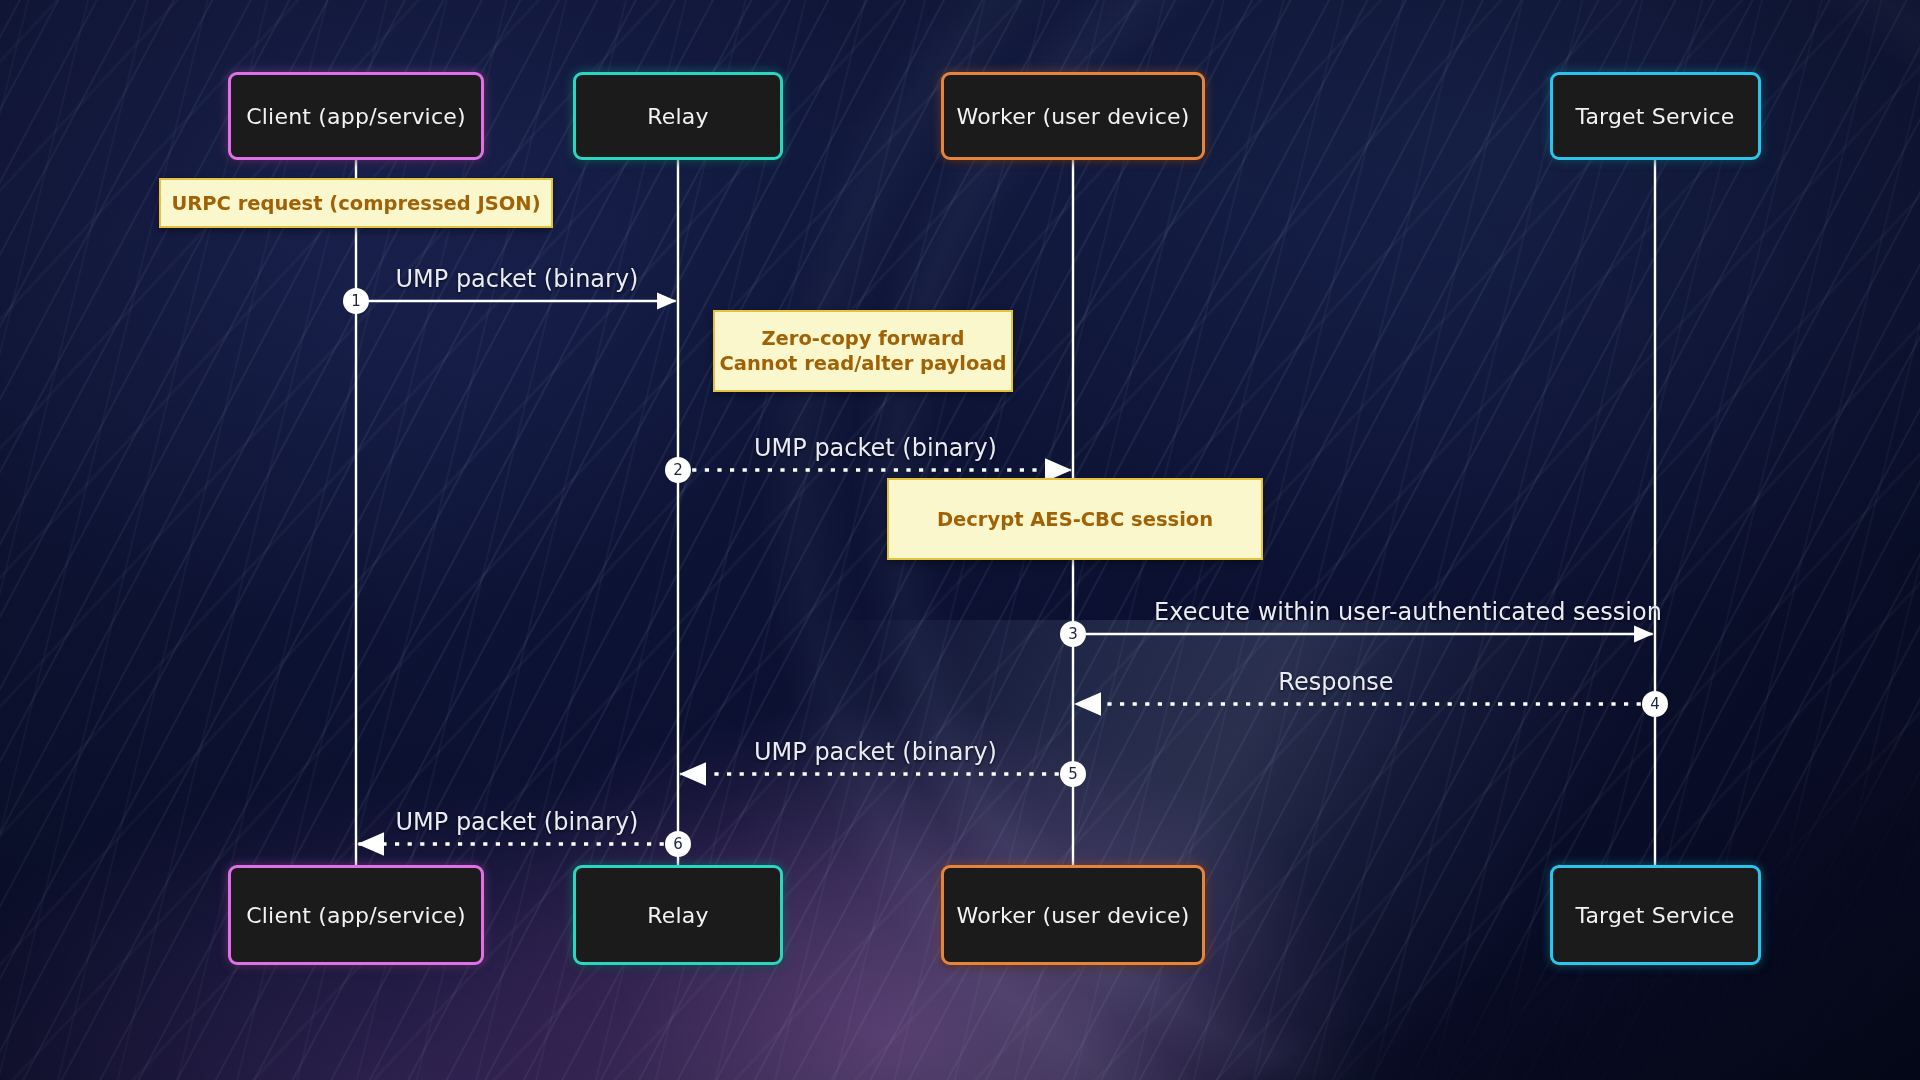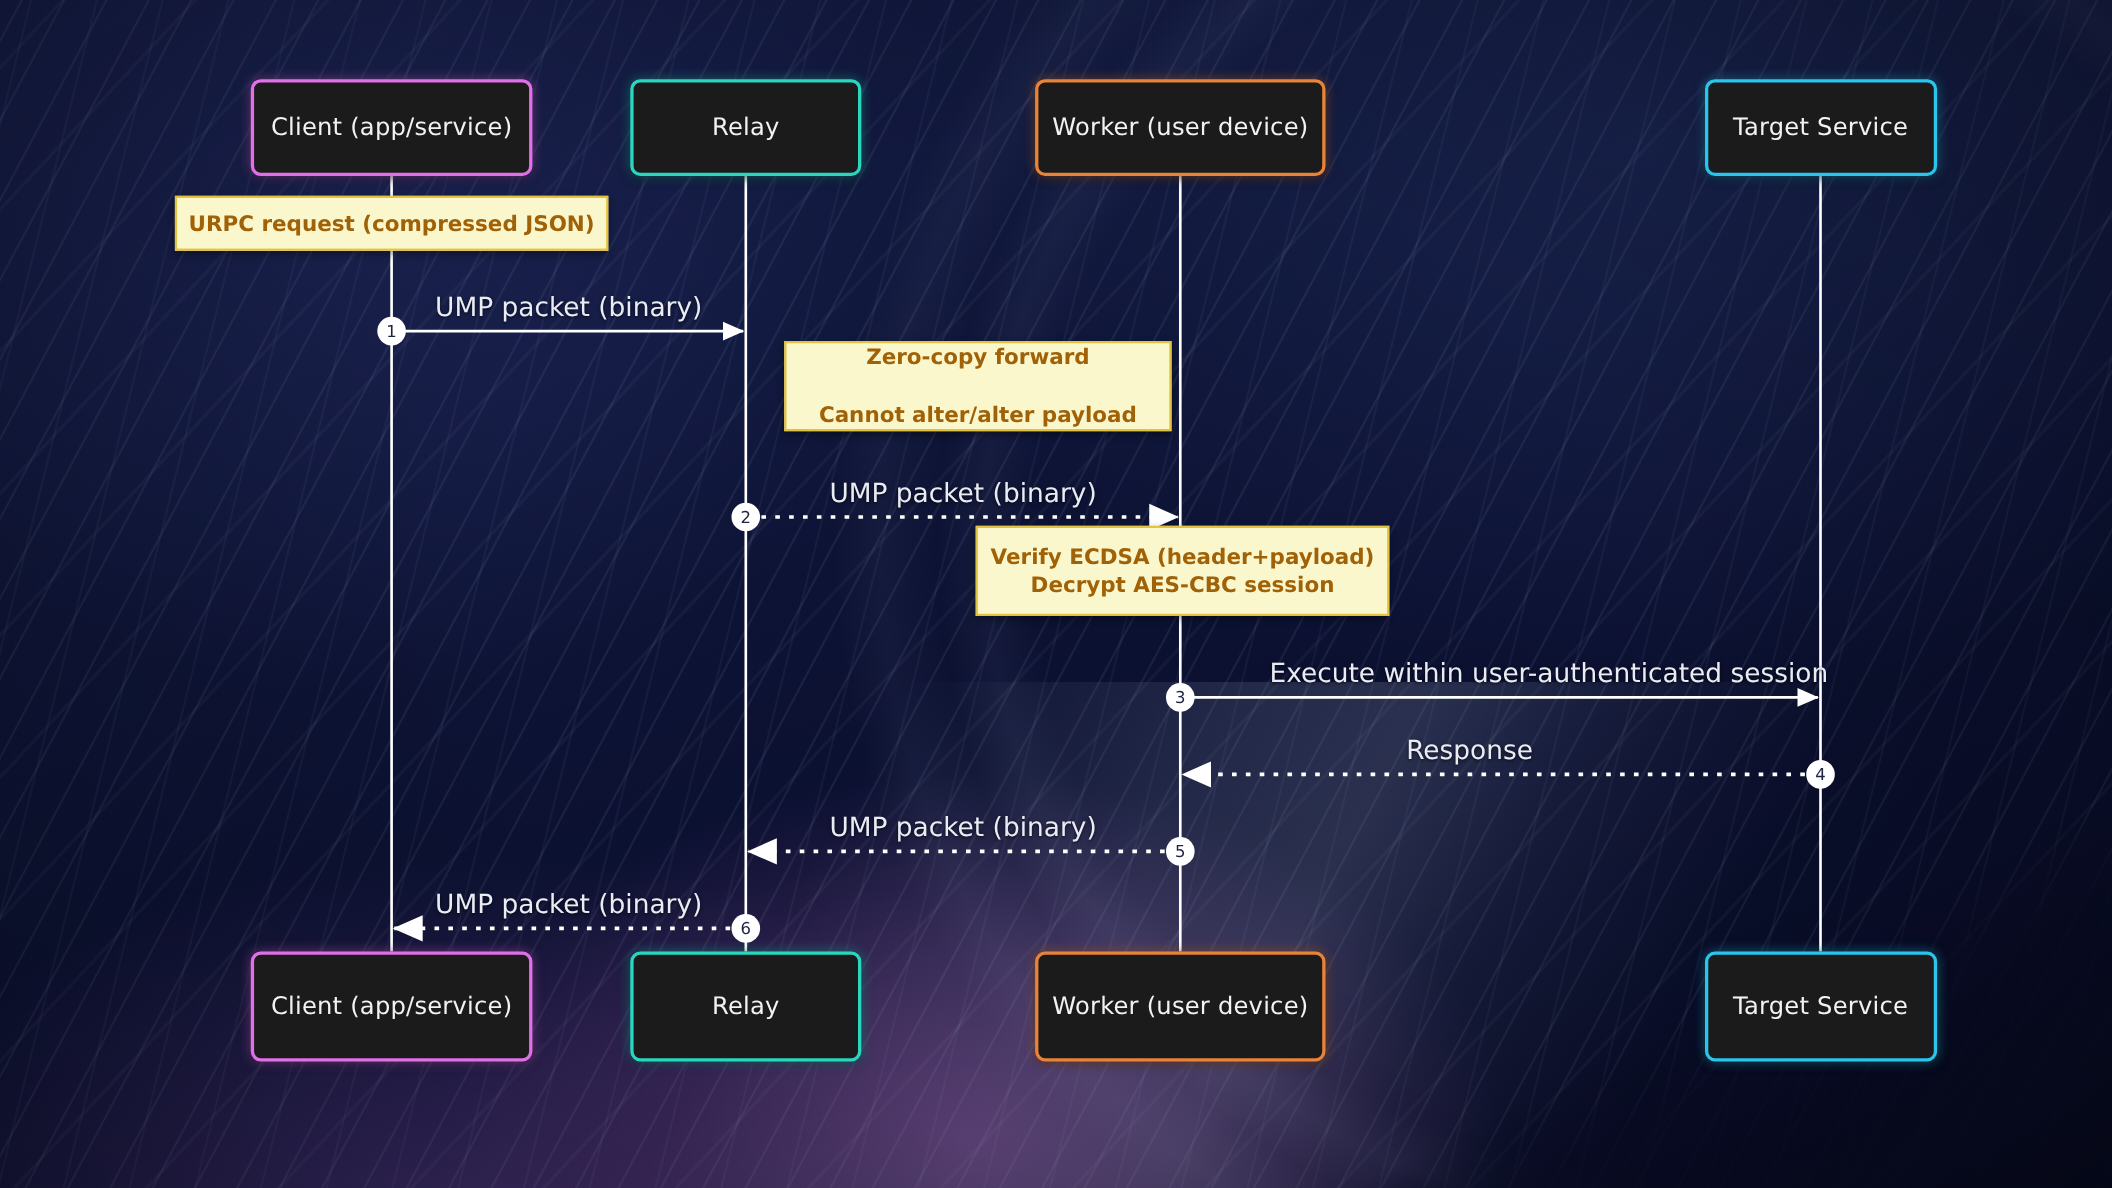--- a/index.html
+++ b/index.html
@@ -230,26 +230,25 @@
           <span>Worker (user device)</span>
         </div>
         <div class="participant" style="left: 1549.5px; top: 865px; width: 211px; height: 100px; border-color: rgb(42, 196, 236); box-shadow: rgba(42, 196, 236, 0.4) 0px 0px 11px, rgba(0, 0, 0, 0.55) 0px 2px 9px;">
           <span>Target Service</span>
         </div>
       </div>
     <div id="notes-layer">
         <div class="note" style="left: 159px; top: 178px; width: 394px; height: 50px;">
           <span>URPC request (compressed JSON)</span>
         </div>
-        <div class="note" style="left: 713px; top: 310px; width: 352px; height: 82px; justify-content: space-between;">
+        <div class="note" style="left: 713px; top: 310px; width: 300px; height: 82px;">
           <span>Zero-copy forward</span>
-          <span>Cannot alter/alter payload</span>
+          <span>Cannot read/alter payload</span>
         </div>
         <div class="note" style="left: 887px; top: 478px; width: 376px; height: 82px;">
-          <span>Verify ECDSA (header+payload)</span>
           <span>Decrypt AES-CBC session</span>
         </div>
       </div>
     <div id="labels-layer">
         <div class="msg-label" style="left: 517px; top: 265px;">UMP packet (binary)</div>
         <div class="msg-label" style="left: 875.5px; top: 434px;">UMP packet (binary)</div>
         <div class="msg-label" style="left: 1408px; top: 598px;">Execute within user-authenticated session</div>
         <div class="msg-label" style="left: 1336px; top: 668px;">Response</div>
         <div class="msg-label" style="left: 875.5px; top: 738px;">UMP packet (binary)</div>
         <div class="msg-label" style="left: 517px; top: 808px;">UMP packet (binary)</div>

